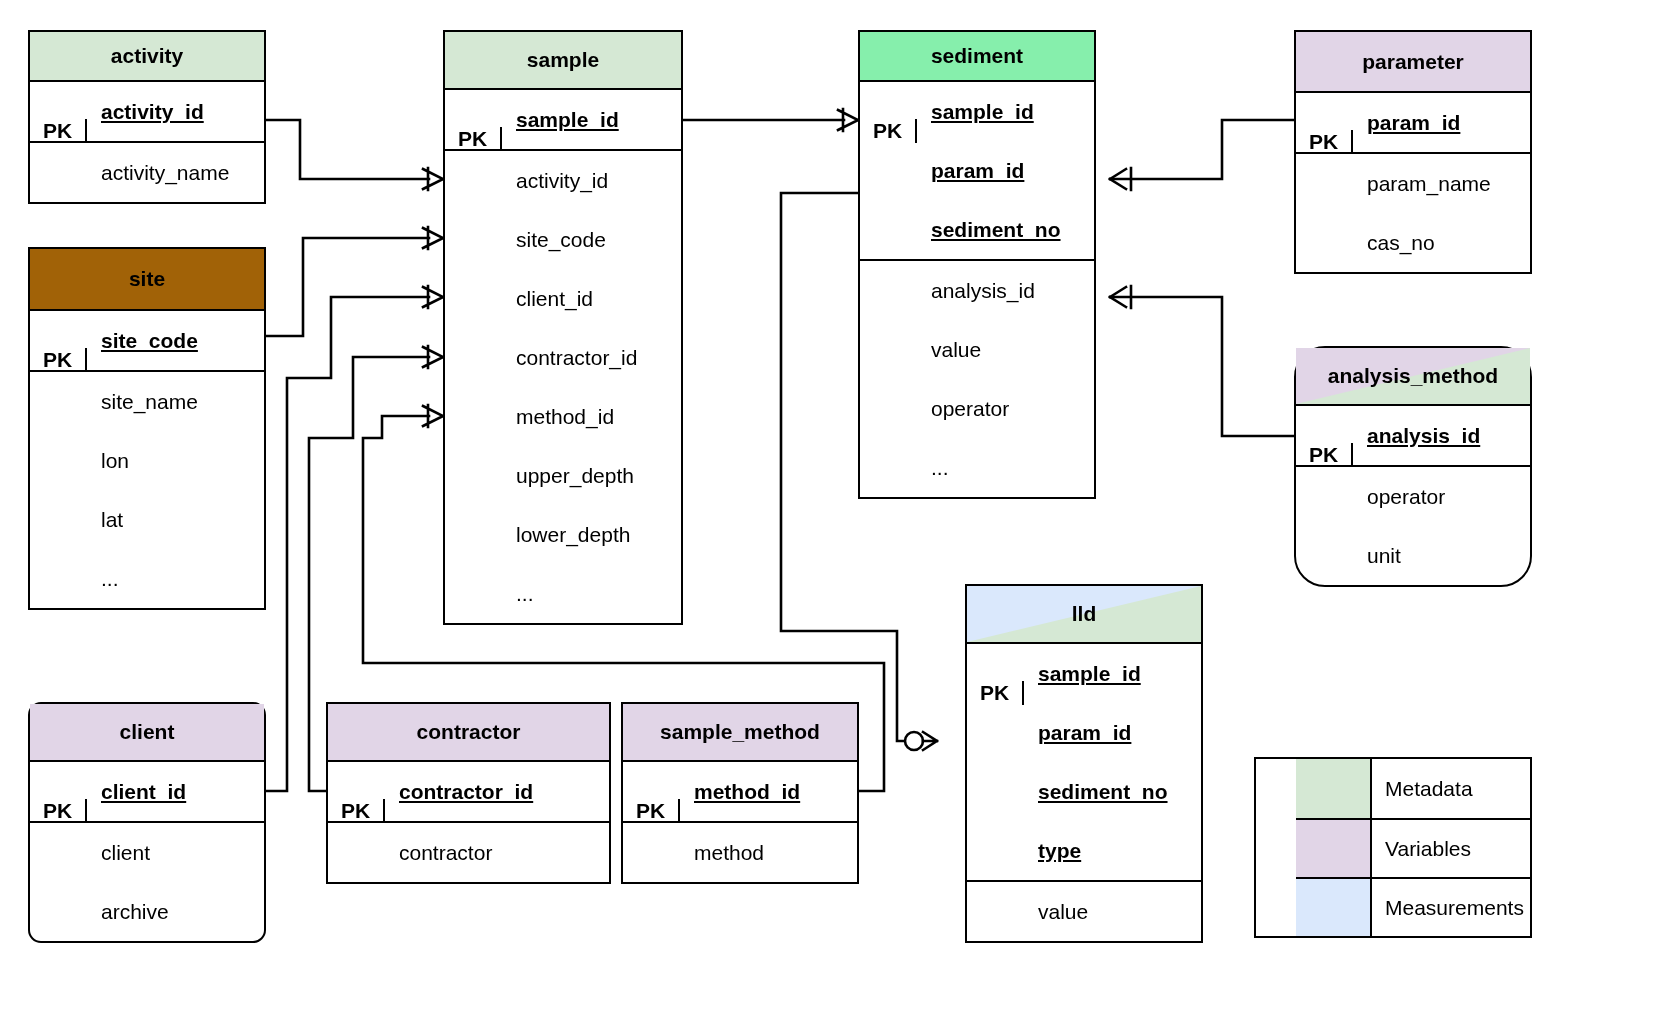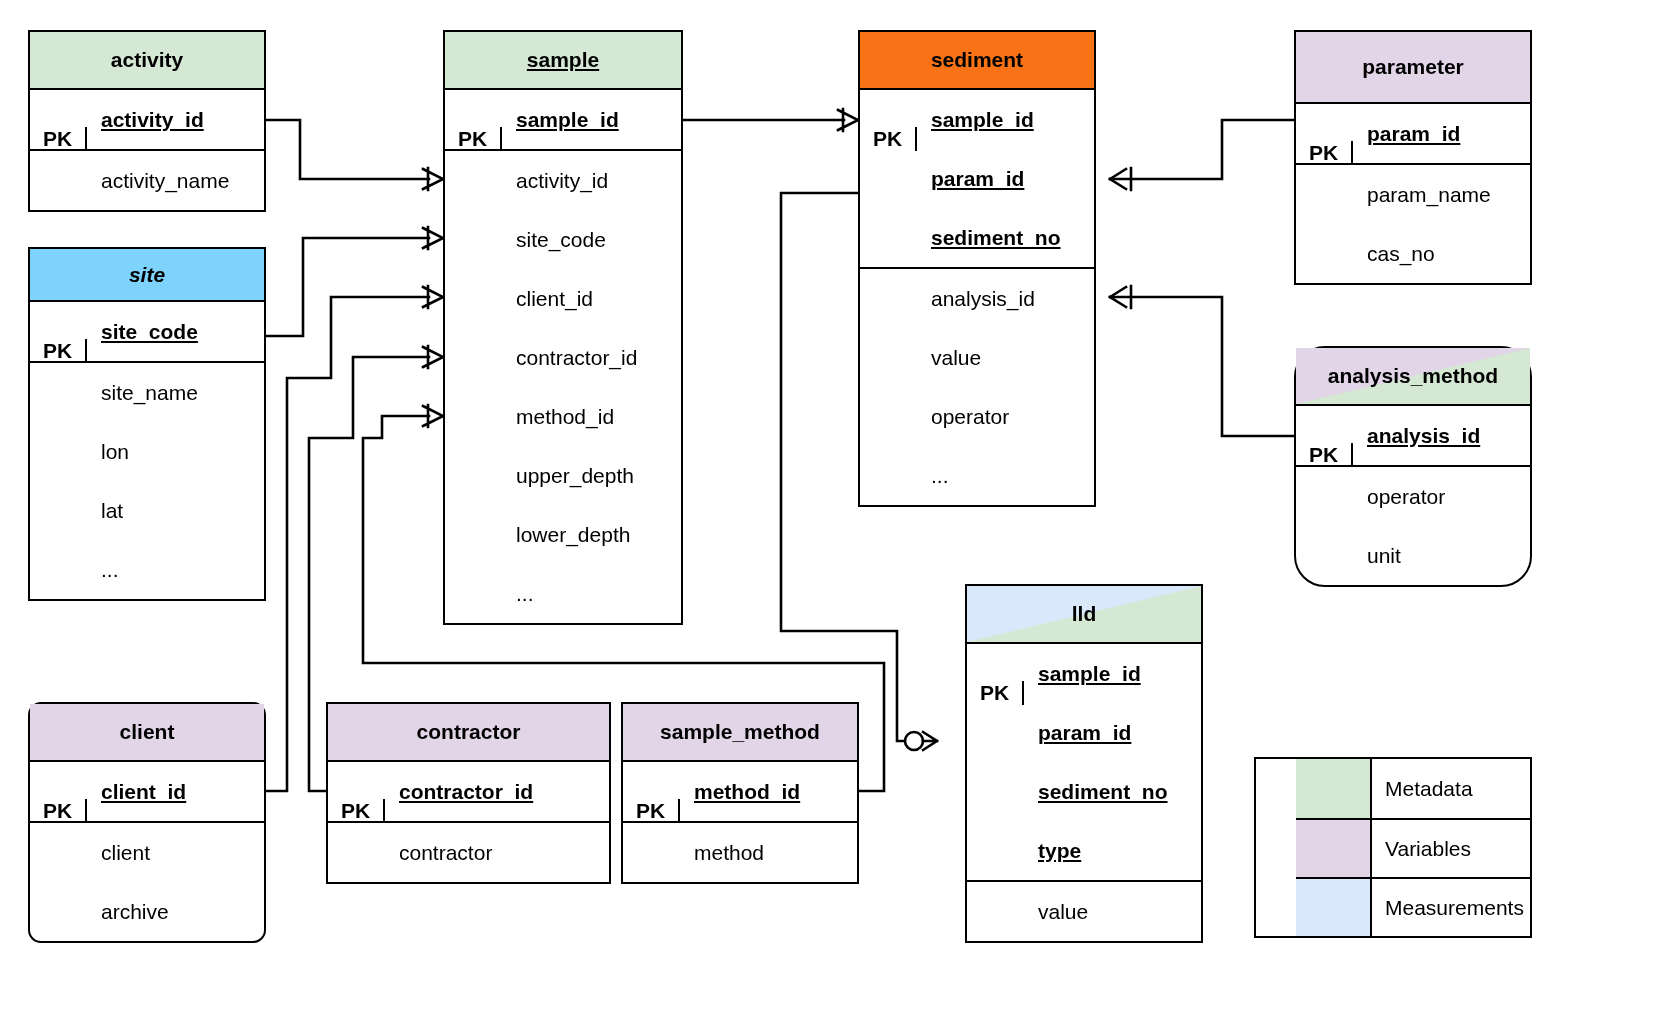--- a/index.html
+++ b/index.html
@@ -84,38 +84,38 @@
 
         <g>
           <circle cx="914" cy="741" r="9" fill="#fff" stroke="#000" stroke-width="2.6"></circle>
           <path d="M937,741 L923,732 M937,741 L923,750 M937,741 L923,741"></path>
         </g>
       </g>
     </g>
   </svg>
 
   <div class="entity" style="left:28px;top:30px;width:238px;">
-    <div class="ehead" style="height:58px;background:#d5e8d4;">
+    <div class="ehead" style="height:50px;background:#d5e8d4;">
       <span class="htxt">activity</span>
     </div>
     <div class="erows">
       <div class="erow pk">
         <div class="pkc">PK</div>
         <div class="fldc">activity_id</div>
       </div>
       <div class="sepline"></div>
       <div class="erow">
         <div class="pkc"></div>
         <div class="fldc">activity_name</div>
       </div>
     </div>
   </div>
 
   <div class="entity" style="left:28px;top:247px;width:238px;">
-    <div class="ehead" style="height:53px;background:#7dd3fc;font-style:italic;">
+    <div class="ehead" style="height:62px;background:#a16207;">
       <span class="htxt">site</span>
     </div>
     <div class="erows">
       <div class="erow pk">
         <div class="pkc">PK</div>
         <div class="fldc">site_code</div>
       </div>
       <div class="sepline"></div>
       <div class="erow">
           <div class="pkc"></div>
@@ -130,21 +130,21 @@
           <div class="fldc">lat</div>
         </div>
       <div class="erow">
           <div class="pkc"></div>
           <div class="fldc">...</div>
         </div>
     </div>
   </div>
 
   <div class="entity" style="left:443px;top:30px;width:240px;">
-    <div class="ehead" style="height:58px;background:#d5e8d4;text-decoration:underline;">
+    <div class="ehead" style="height:58px;background:#d5e8d4;">
       <span class="htxt">sample</span>
     </div>
     <div class="erows">
       <div class="erow pk">
         <div class="pkc">PK</div>
         <div class="fldc">sample_id</div>
       </div>
       <div class="sepline"></div>
       <div class="erow">
           <div class="pkc"></div>
@@ -175,21 +175,21 @@
           <div class="fldc">lower_depth</div>
         </div>
       <div class="erow">
           <div class="pkc"></div>
           <div class="fldc">...</div>
         </div>
     </div>
   </div>
 
   <div class="entity" style="left:858px;top:30px;width:238px;">
-    <div class="ehead" style="height:58px;background:#f97316;">
+    <div class="ehead" style="height:50px;background:#86efac;">
       <span class="htxt">sediment</span>
     </div>
     <div class="erows">
       <div class="erow pk">
         <div class="pkc">PK</div>
         <div class="fldc">sample_id</div>
       </div>
       <div class="erow pk">
         <div class="pkc"></div>
         <div class="fldc">param_id</div>
@@ -212,21 +212,21 @@
           <div class="fldc">operator</div>
         </div>
       <div class="erow">
           <div class="pkc"></div>
           <div class="fldc">...</div>
         </div>
     </div>
   </div>
 
   <div class="entity" style="left:1294px;top:30px;width:238px;">
-    <div class="ehead" style="height:72px;background:#e1d5e7;">
+    <div class="ehead" style="height:61px;background:#e1d5e7;">
       <span class="htxt">parameter</span>
     </div>
     <div class="erows">
       <div class="erow pk">
         <div class="pkc">PK</div>
         <div class="fldc">param_id</div>
       </div>
       <div class="sepline"></div>
       <div class="erow">
           <div class="pkc"></div>

